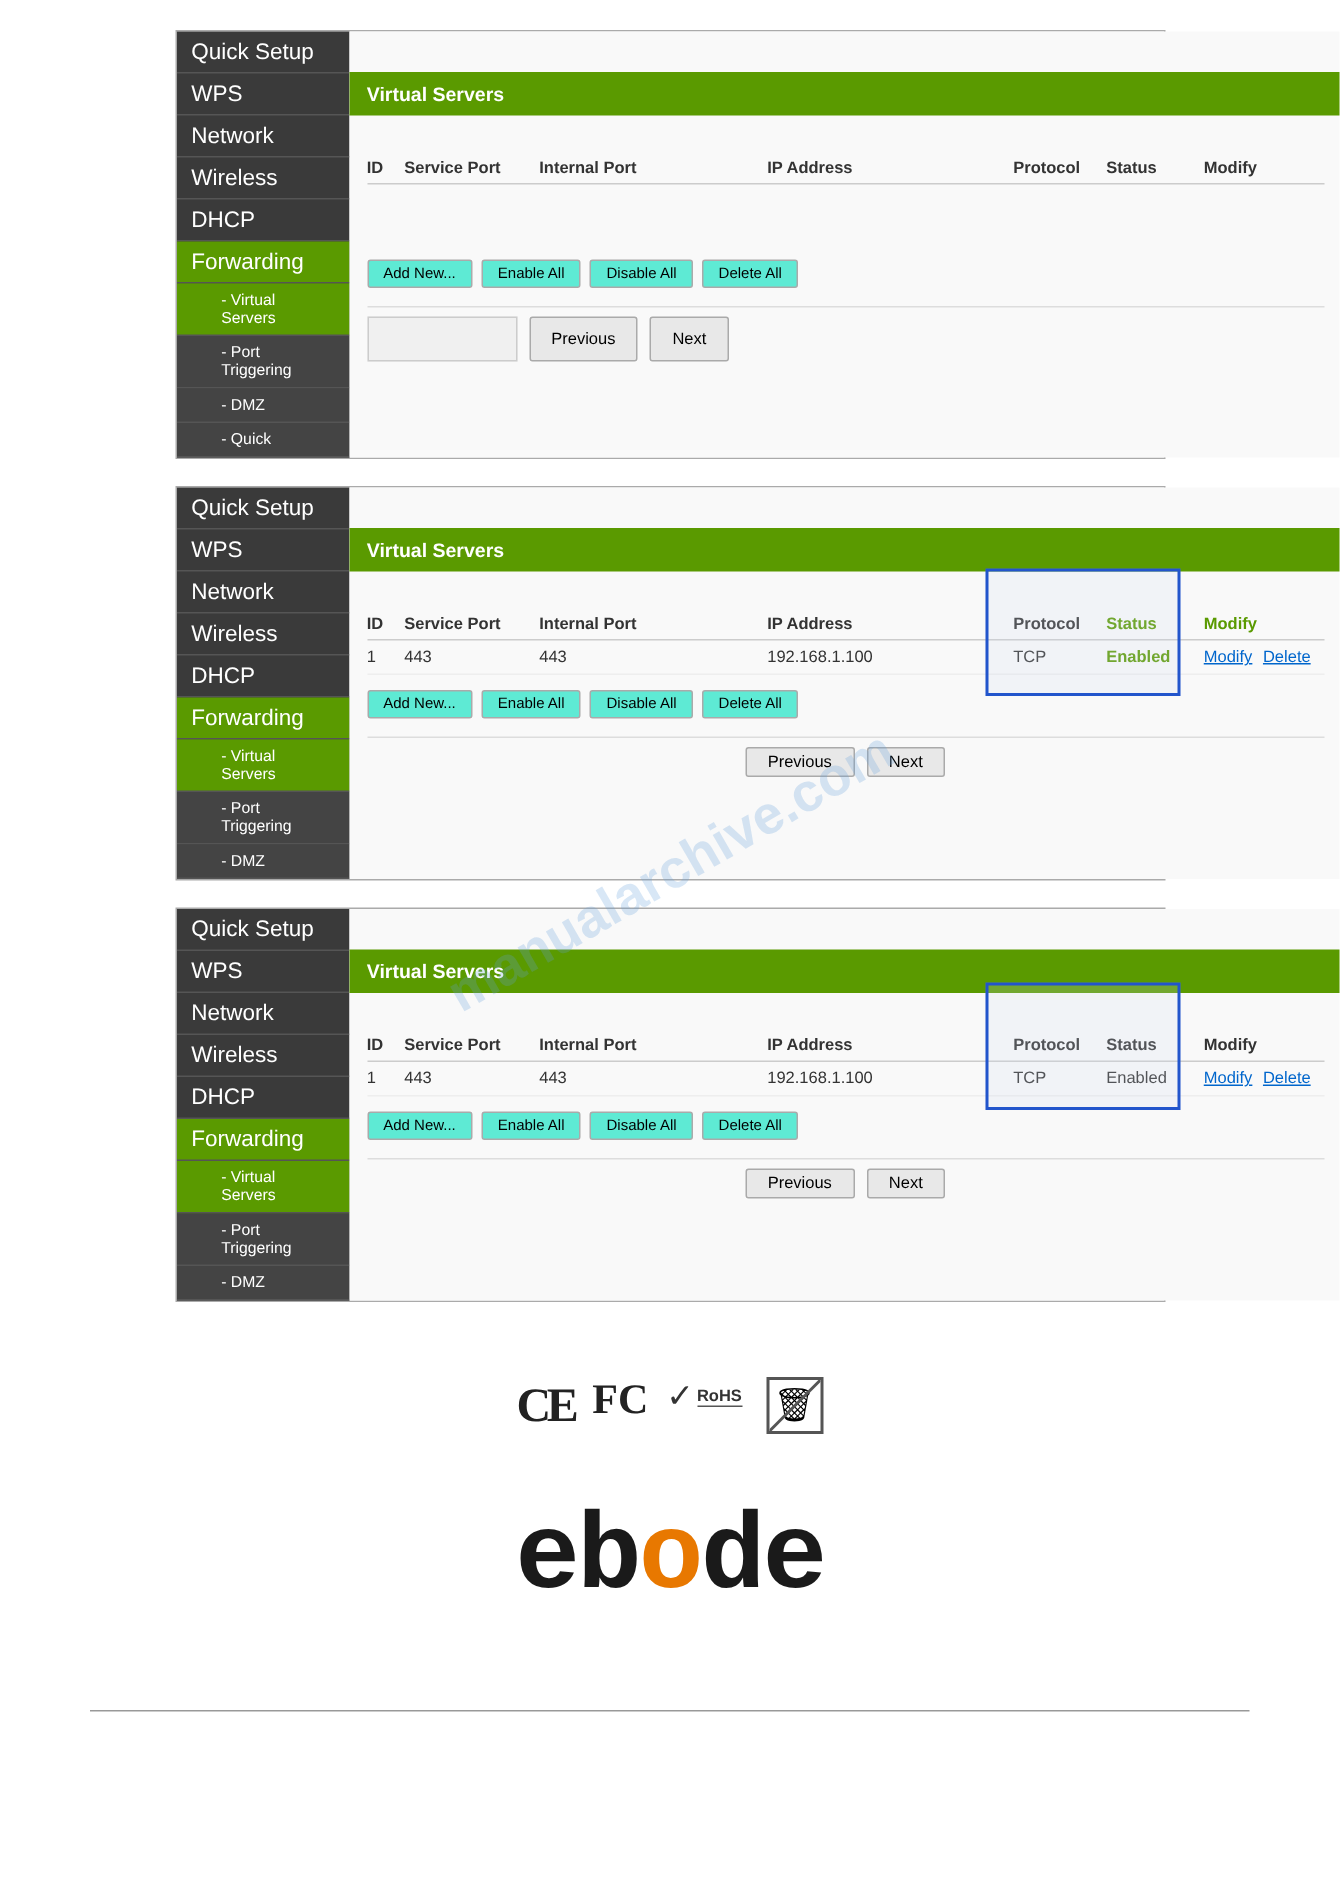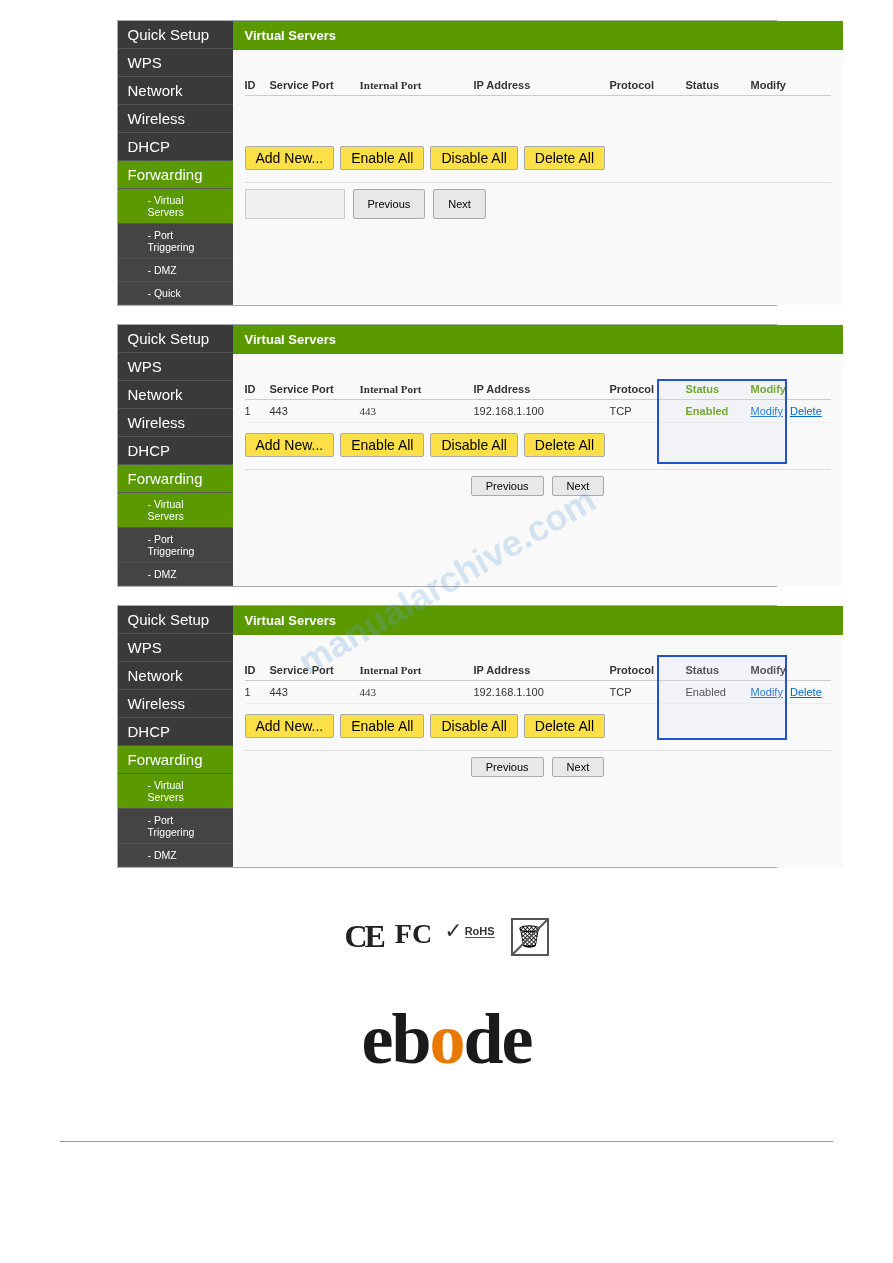--- a/index.html
+++ b/index.html
@@ -62,20 +62,21 @@
       background: #f9f9f9;
       padding: 0;
     }
 
     .content-header {
       background: #5a9a00;
       color: #fff;
       font-size: 13px;
       font-weight: bold;
       padding: 7px 12px;
+      margin-top: 27px;
     }
 
     .content-body {
       padding: 23px 12px;
     }
 
     .table-header {
       display: flex;
       border-bottom: 1px solid #ccc;
       padding: 6px 0 4px 0;
@@ -83,46 +84,46 @@
       font-size: 11px;
       color: #333;
     }
 
     .table-header span, .table-row-data span {
       display: inline-block;
     }
 
     .col-id { width: 25px; }
     .col-svc { width: 90px; }
-    .col-int { width: 114px; font-family: Liberation Serif, serif; }
-    .col-ip  { width: 136px; }
-    .col-proto { width: 76px; }
+    .col-int { width: 104px; }
+    .col-ip  { width: 120px; margin-left: 48px; }
+    .col-proto { width: 62px; margin-left: 44px; }
     .col-status { width: 65px; }
     .col-modify { width: 80px; }
 
     .table-row-data {
       display: flex;
       padding: 5px 0;
       font-size: 11px;
       color: #333;
       border-bottom: 1px solid #eee;
     }
 
     .btn-row {
       display: flex;
       gap: 6px;
       margin-top: 10px;
       margin-bottom: 10px;
     }
 
     .router-btn {
       padding: 3px 10px;
-      background: #fde047;
+      background: #5eead4;
       border: 1px solid #aaa;
-      font-size: 14px;
+      font-size: 10px;
       cursor: pointer;
       border-radius: 2px;
     }
 
     .nav-btn {
       padding: 3px 14px;
       background: #e8e8e8;
       border: 1px solid #aaa;
       font-size: 11px;
       cursor: pointer;
@@ -159,21 +160,21 @@
       justify-content: center;
       align-items: flex-start;
       gap: 8px;
       margin-bottom: 42px;
     }
 
     .ebode-logo {
       font-size: 72px;
       font-weight: 900;
       color: #1a1a1a;
-      font-family: Liberation Serif, serif;
+      font-family: Liberation Mono, monospace;
       letter-spacing: -2px;
       display: flex;
       align-items: center;
       justify-content: center;
     }
 
     .ebode-o {
       color: #e87800;
       display: inline-block;
     }

